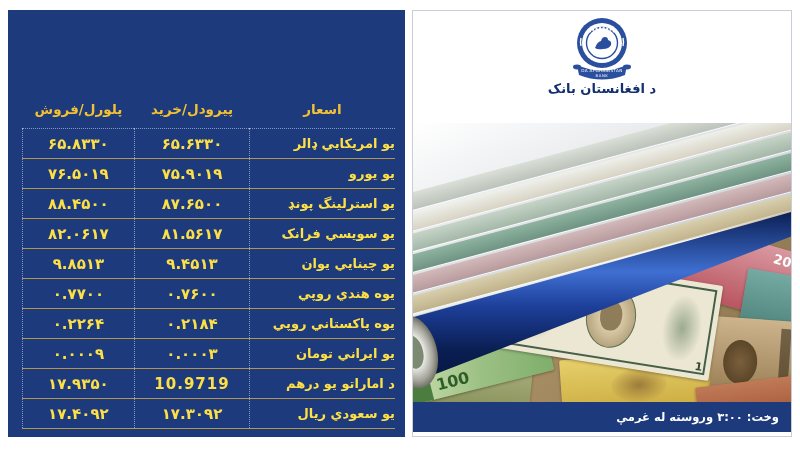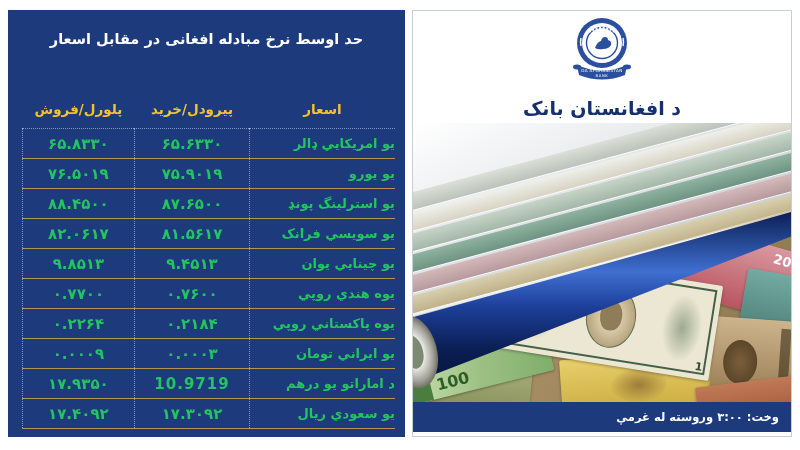--- a/index.html
+++ b/index.html
@@ -10,37 +10,37 @@
   .left-panel{position:absolute;left:8px;top:10px;width:397px;height:427px;
               background:#1d3a7c;direction:rtl;}
   .panel-title{position:absolute;top:16px;left:6px;right:6px;text-align:center;
                color:#ffffff;font-weight:bold;font-size:14.5px;line-height:27px;}
   .rates-wrap{position:absolute;top:86px;left:14px;right:10px;}
   table.rates{width:100%;border-collapse:collapse;table-layout:fixed;}
   table.rates col.c-name{width:39%;} table.rates col.c-buy{width:31%;} table.rates col.c-sell{width:30%;}
   table.rates th{color:#f2c233;font-weight:bold;font-size:13.5px;height:26px;
                  text-align:center;padding:0 0 6px 0;}
   table.rates th.h-name{text-align:center;}
-  table.rates td{height:29px;color:#22c55e;font-weight:bold;vertical-align:middle;padding:0;}
+  table.rates td{height:29px;color:#fde047;font-weight:bold;vertical-align:middle;padding:0;}
   table.rates tbody tr{border-bottom:1px solid rgba(205,166,70,0.85);}
   td.name{font-size:13px;text-align:right;padding-left:8px;}
   td.num{font-size:15px;text-align:center;letter-spacing:1px;
          border-left:1px dotted rgba(215,225,250,0.55);}
   td.num.sell{}
   tbody tr td.num{border-right:0;}
   tbody tr:first-child td{border-top:1px dotted rgba(215,225,250,0.55);}
   td.name{border-left:1px dotted rgba(215,225,250,0.55);}
   td.num.sell{border-left:1px dotted rgba(215,225,250,0.55);}
 
   
   .right-panel{position:absolute;left:412px;top:10px;width:380px;height:427px;
                background:#ffffff;border:1px solid #c9ced6;box-sizing:border-box;}
   .seal{position:absolute;top:5px;left:50%;transform:translateX(-50%);}
   .bank-name{position:absolute;top:70px;left:0;right:0;text-align:center;
-             color:#15306f;font-weight:bold;font-size:19px;direction:rtl;margin-top:16px;}
+             color:#15306f;font-weight:bold;font-size:13px;direction:rtl;}
   .bank-dept{position:absolute;top:92px;left:0;right:0;text-align:center;
              color:#15306f;font-weight:bold;font-size:14px;direction:rtl;}
 
   
   .photo{position:absolute;top:112px;left:0;right:0;height:281px;overflow:hidden;background:#cfd3d7;}
   .photo-top{position:absolute;inset:0;
       background:linear-gradient(155deg,#ffffff 0%,#eceef0 22%,#ccd0d4 55%,#9aa0a8 85%,#82878f 100%);
       clip-path:polygon(0 0,100% 0,100% 31%,0 72%);}
   .stacks{position:absolute;left:-34px;top:14px;width:500px;transform:rotate(-15deg);
           display:flex;flex-direction:column;gap:3px;}
@@ -97,21 +97,20 @@
       color:#ffffff;display:flex;justify-content:space-between;align-items:center;
       padding:0 12px;direction:rtl;font-weight:bold;font-size:11.5px;}
 </style>
 </head>
 <body>
 
 <div class="page">
 
   <div class="left-panel">
     <div class="panel-title">
-      <div>حد اوسط نرخ مبادله افغانی در مقابل اسعار</div>
     </div>
 
     <div class="rates-wrap">
       <table class="rates">
         <colgroup>
             <col class="c-name">
             <col class="c-buy">
             <col class="c-sell">
           </colgroup>
         <thead>

